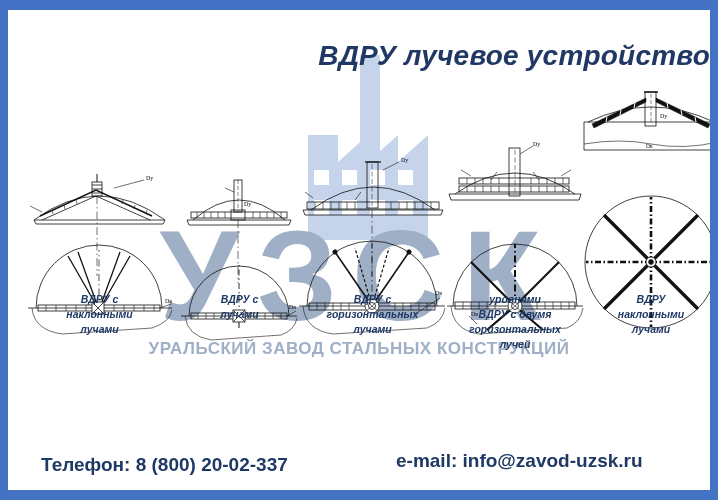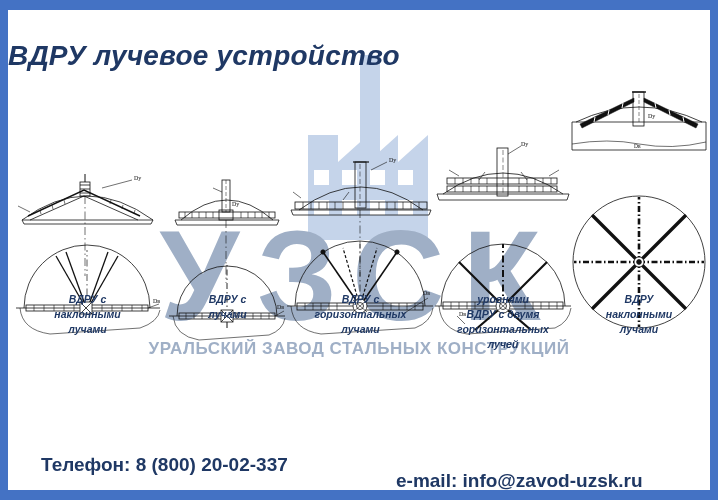--- a/index.html
+++ b/index.html
@@ -43,34 +43,34 @@
     pointer-events: none;
     z-index: 1;
   }
 
   
   #title {
     position: absolute;
     left: 0;
     top: 30px;
     width: 702px;
-    text-align: left;
+    text-align: right;
     font-size: 28px;
     font-weight: bold;
     font-style: italic;
     color: #1f3864;
     letter-spacing: 0.2px;
     z-index: 5;
     white-space: nowrap;
   }
 
   
   #figures {
     position: absolute;
-    left: 0;
+    left: 12px;
     top: 70px;
     width: 616px;
     height: 290px;
     z-index: 4;
   }
 
   .figure {
     position: absolute;
     top: 0;
   }
@@ -117,21 +117,21 @@
     z-index: 5;
   }
   .footer-text {
     position: absolute;
     font-size: 19px;
     font-weight: bold;
     color: #1f3864;
     white-space: nowrap;
   }
   #phone { left: 33px;  top: 4px; }
-  #email { left: 388px; top: 20px; }
+  #email { left: 388px; top: 0; }
 </style>
 </head>
 <body>
 
 <div id="slide">
   <div id="canvas">
 
     <svg id="watermark" viewBox="0 0 702 480" xmlns="http://www.w3.org/2000/svg">
 
       <g fill="#c5d4ea">

